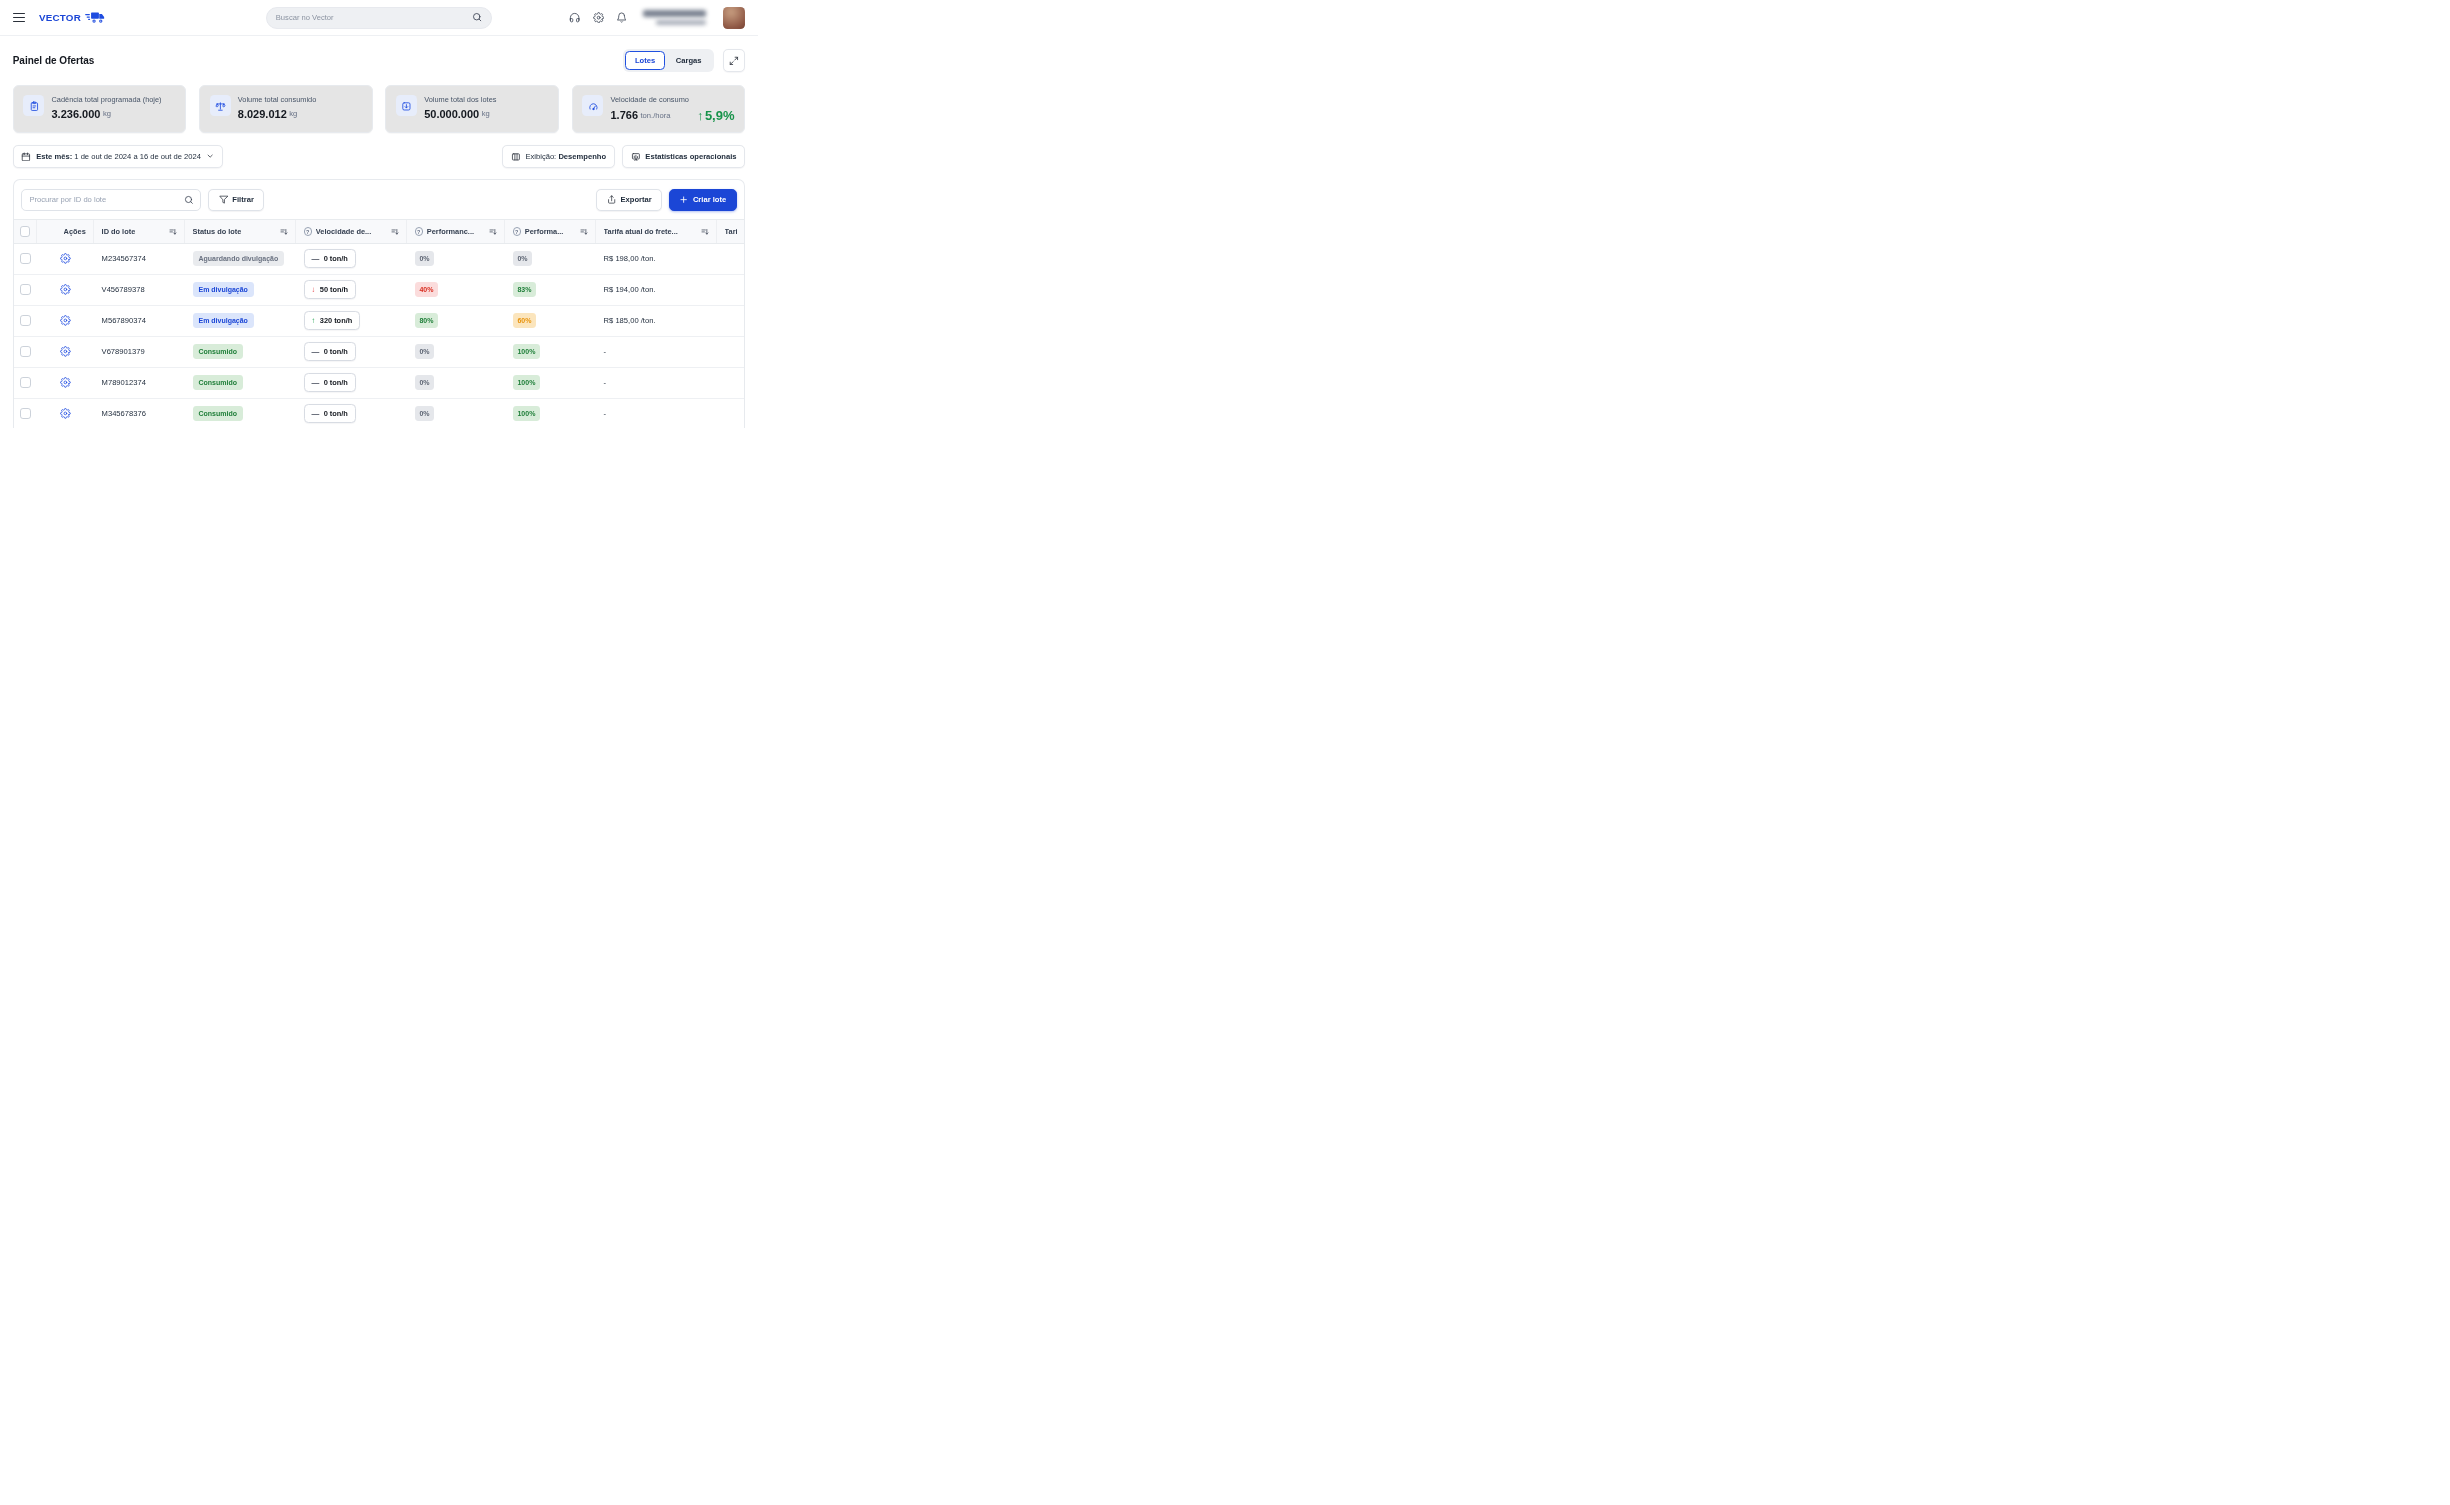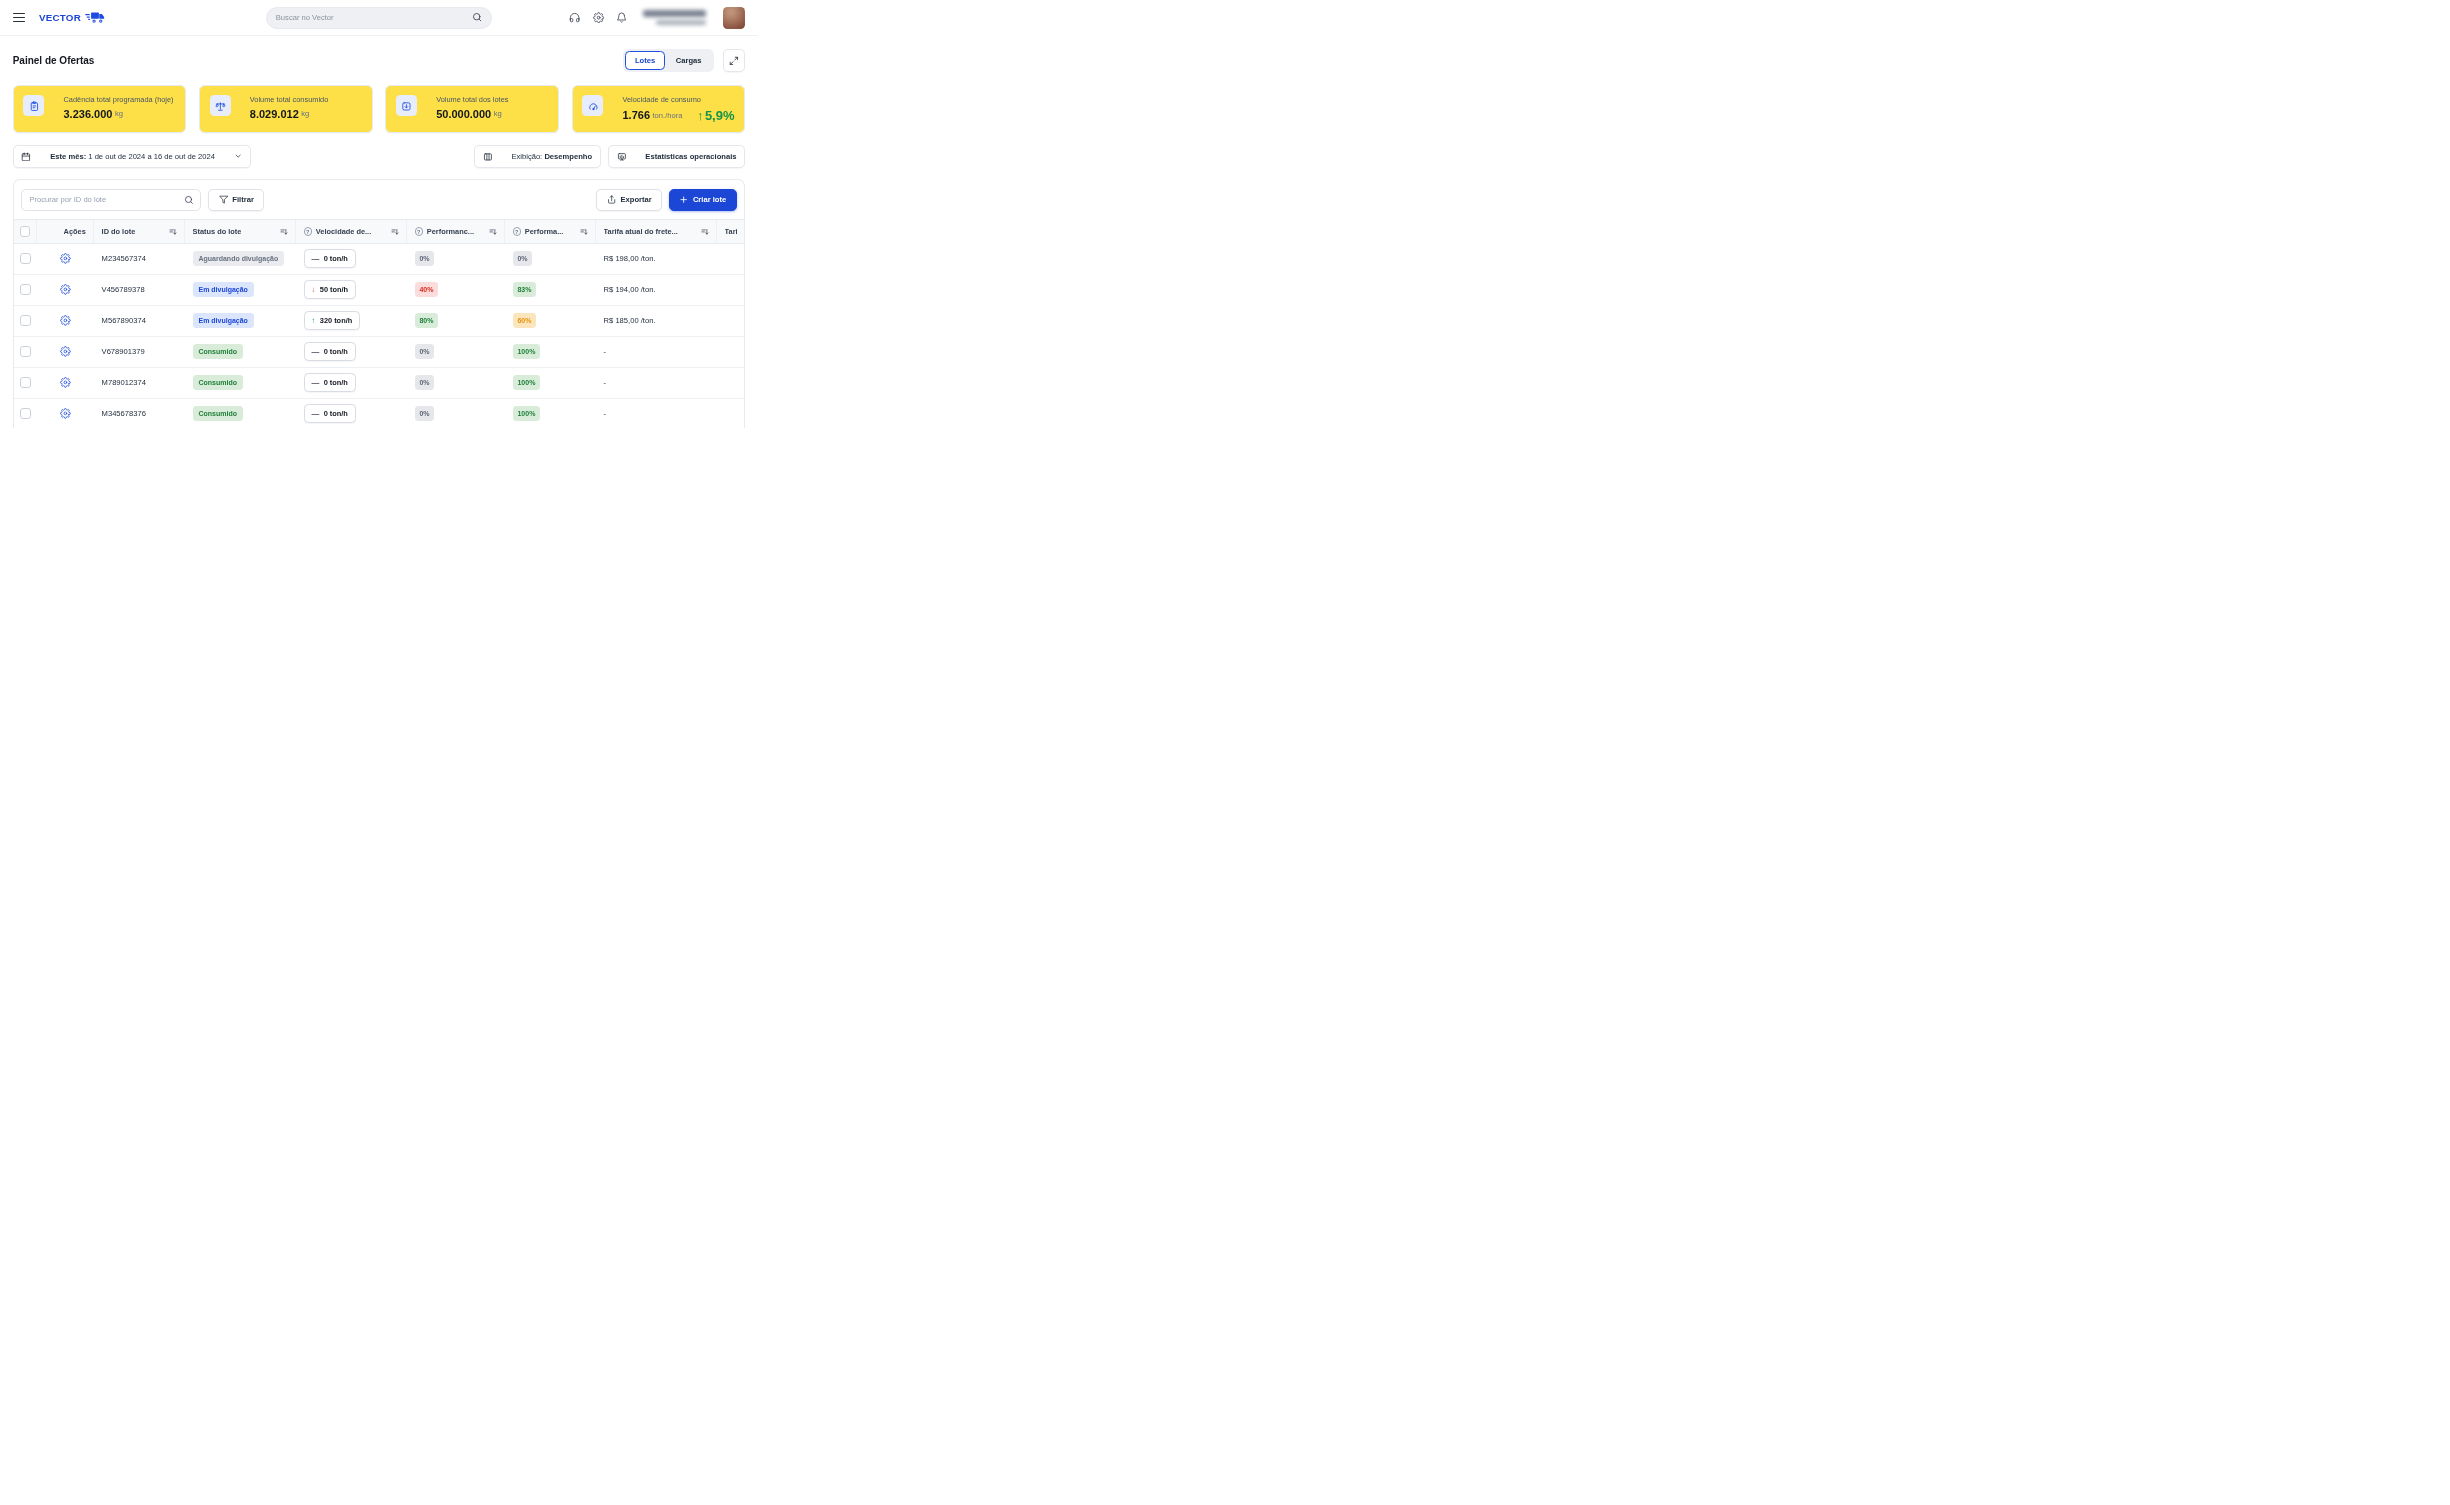--- a/index.html
+++ b/index.html
@@ -30,33 +30,33 @@
   .page-head { display:flex; align-items:center; padding:12.7px 12.7px 0; }
   .page-title { font-size:10px; font-weight:700; color:#14181f; }
   .head-right { margin-left:auto; display:flex; align-items:center; gap:9px; }
   .seg { background:#eef0f3; border-radius:5.9px; padding:2px; display:flex; align-items:center; }
   .seg-opt { padding:4.4px 9.3px; border-radius:4.4px; font-size:7.6px; font-weight:600; color:#1d2939; cursor:pointer; border:0.7px solid transparent; }
   .seg-opt.selected { background:#fff; color:#1b46d6; font-weight:700; border-color:#2050e0; }
   .icon-btn { width:22.5px; height:22.5px; background:#fff; border:0.5px solid #e4e7ec; border-radius:4.9px; display:flex; align-items:center; justify-content:center; cursor:pointer; box-shadow:0 0.5px 1px rgba(16,24,40,.04); }
 
   
   .stats { display:flex; gap:12.7px; margin:12.7px 12.7px 0; }
-  .card { flex:1; background:#fde047; border:0.5px solid #e7eaee; border-radius:5.9px; padding:9.3px 9.8px; display:flex; gap:19px; box-shadow:0 0.5px 1px rgba(16,24,40,.03); }
+  .card { flex:1; background:#e5e5e5; border:0.5px solid #e7eaee; border-radius:5.9px; padding:9.3px 9.8px; display:flex; gap:7px; box-shadow:0 0.5px 1px rgba(16,24,40,.03); }
   .card-icon { width:21px; height:21px; background:#e7edfb; border-radius:4.4px; display:flex; align-items:center; justify-content:center; flex:none; }
   .card-body { flex:1; min-width:0; }
   .card-label { font-size:7.4px; color:#475467; white-space:nowrap; }
   .card-value-row { display:flex; align-items:center; gap:2.5px; margin-top:3.4px; }
   .card-value { font-size:11px; font-weight:700; color:#14181f; }
   .card-unit { font-size:7.6px; color:#667085; }
   .delta { margin-left:auto; font-size:13px; font-weight:700; color:#17934a; display:flex; align-items:baseline; gap:1.5px; }
   .delta-arrow::before { content:"\2191"; font-weight:700; }
 
   
   .filterbar { display:flex; align-items:center; margin:11.8px 12.7px 10.8px; }
-  .chip-btn { height:23px; background:#fff; border:0.5px solid #e4e7ec; border-radius:4.9px; display:flex; align-items:center; gap:19px; padding:0 7.8px; font-size:7.6px; color:#1d2939; cursor:pointer; box-shadow:0 0.5px 1px rgba(16,24,40,.04); }
+  .chip-btn { height:23px; background:#fff; border:0.5px solid #e4e7ec; border-radius:4.9px; display:flex; align-items:center; gap:5px; padding:0 7.8px; font-size:7.6px; color:#1d2939; cursor:pointer; box-shadow:0 0.5px 1px rgba(16,24,40,.04); }
   .chip-btn b { font-weight:700; }
   .filterbar-right { margin-left:auto; display:flex; gap:6.9px; }
 
   
   .panel { margin:0 12.7px; background:#fff; border:0.5px solid #e7eaee; border-radius:6.9px 6.9px 0 0; border-bottom:none; }
   .panel-toolbar { display:flex; align-items:center; gap:6.9px; padding:8.8px 7.8px; }
   .search-box { width:180px; height:22px; border:0.5px solid #dfe3e9; border-radius:4.9px; display:flex; align-items:center; padding:0 6.9px; gap:22px; background:#fff; }
   .search-box input { flex:1; border:none; outline:none; font-size:7.6px; color:#1d2939; background:transparent; }
   .search-box input::placeholder { color:#98a2b3; }
   .btn { height:22px; display:flex; align-items:center; gap:4.4px; padding:0 9.3px; border-radius:4.9px; font-size:7.6px; font-weight:700; cursor:pointer; border:0.5px solid #dfe3e9; background:#fff; color:#1d2939; box-shadow:0 0.5px 1px rgba(16,24,40,.05); }

